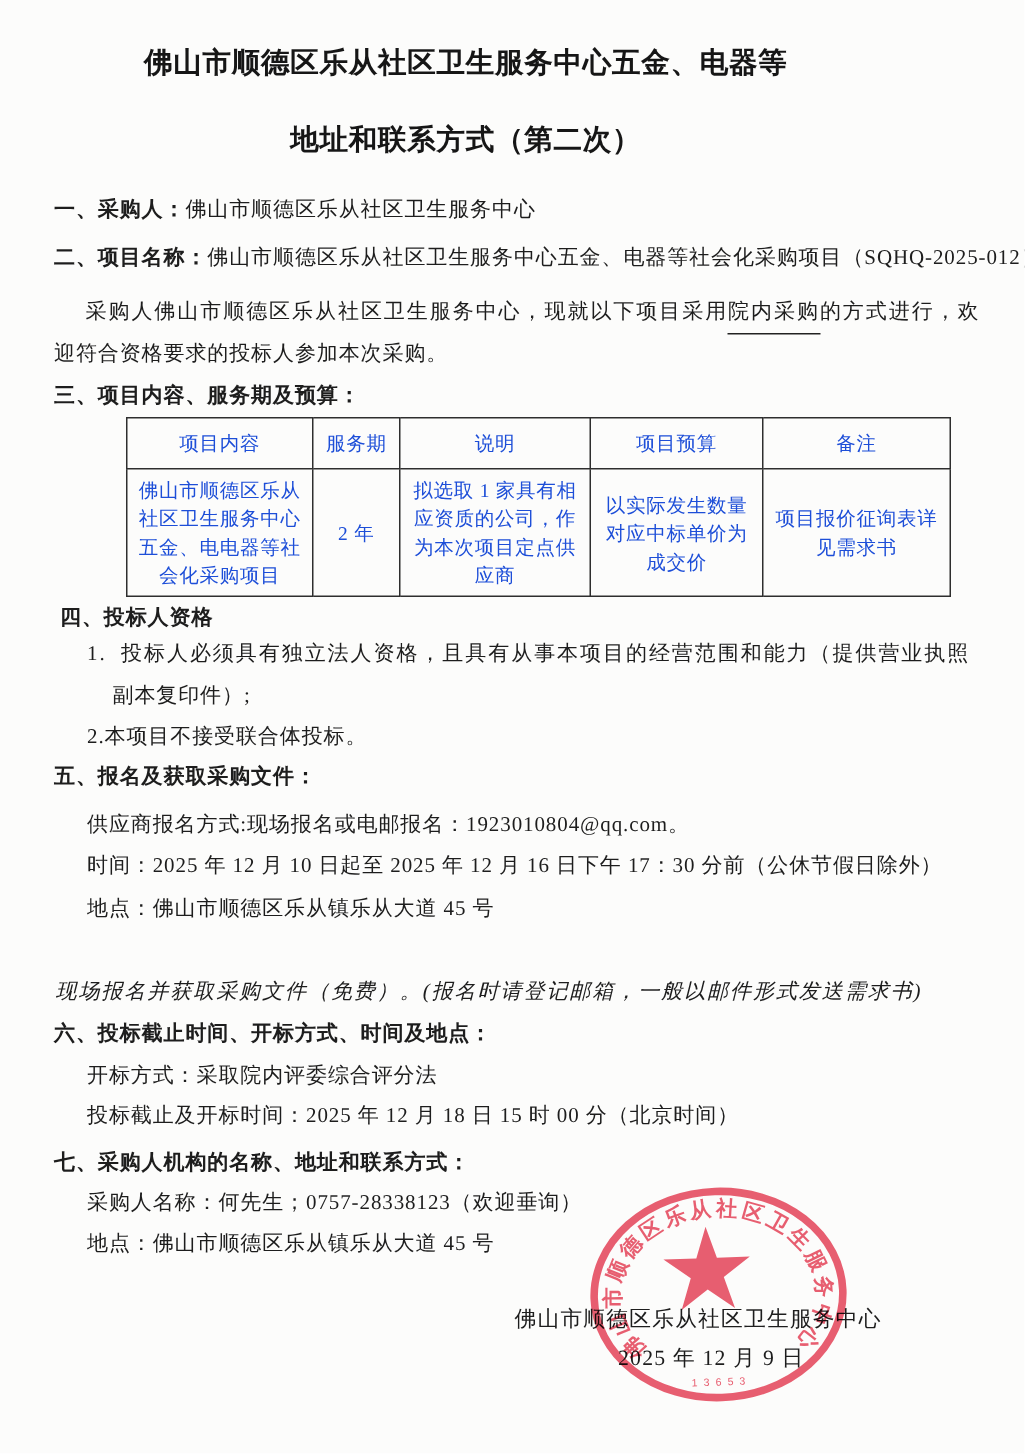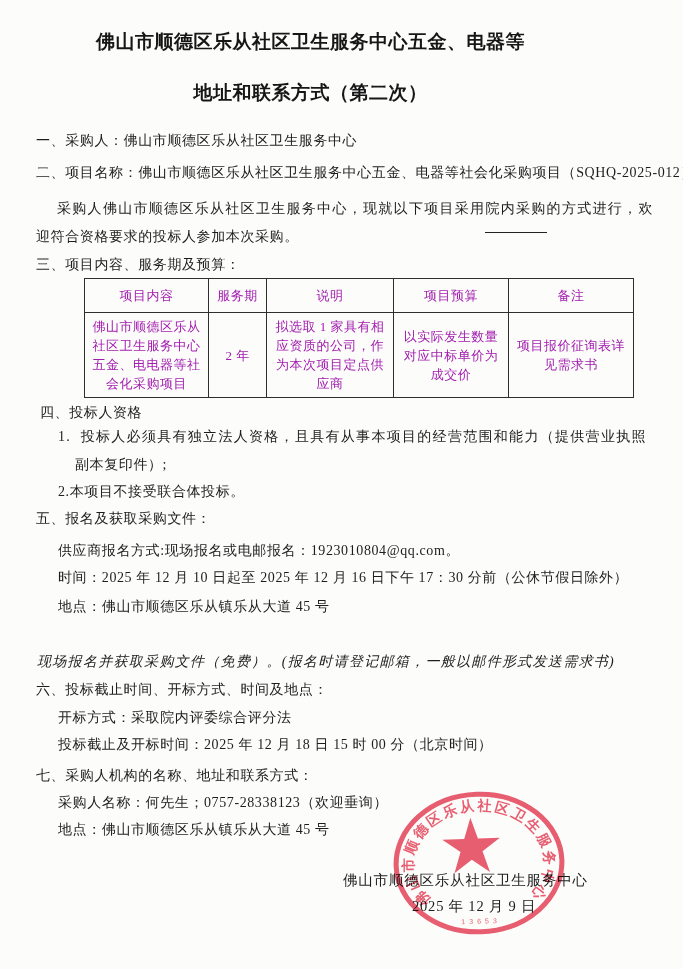--- a/index.html
+++ b/index.html
@@ -13,26 +13,26 @@
   .title {
     position:absolute; left:0; width:621px; text-align:center;
     font-size:19px; font-weight:bold; letter-spacing:0.5px;
     color:#161616;
   }
   .line {
     position:absolute; font-size:14px; line-height:19px;
     letter-spacing:0.6px; white-space:pre;
   }
   .wide { letter-spacing:1.3px; }
-  .b { font-weight:normal; }
-  .ul { border-bottom:1.5px solid #222; padding-bottom:16px; }
+  .b { font-weight:bold; }
+  .ul { border-bottom:1.5px solid #222; padding-bottom:6px; }
   table.ptable {
     position:absolute; left:84px; top:278px;
     border-collapse:collapse; table-layout:fixed; width:549px;
-    font-size:13px; color:#a21caf;
+    font-size:13px; color:#1d4ed8;
   }
   table.ptable th, table.ptable td {
     border:1.6px solid #2e2e2e; text-align:center; vertical-align:middle;
     font-weight:normal; padding:2px 4px; line-height:19px; letter-spacing:0.5px;
   }
   table.ptable th { height:29px; }
   table.ptable td { height:80px; }
   .seal {
     position:absolute; left:388px; top:776px; width:182px; height:174px;
     mix-blend-mode:multiply; opacity:0.88;

